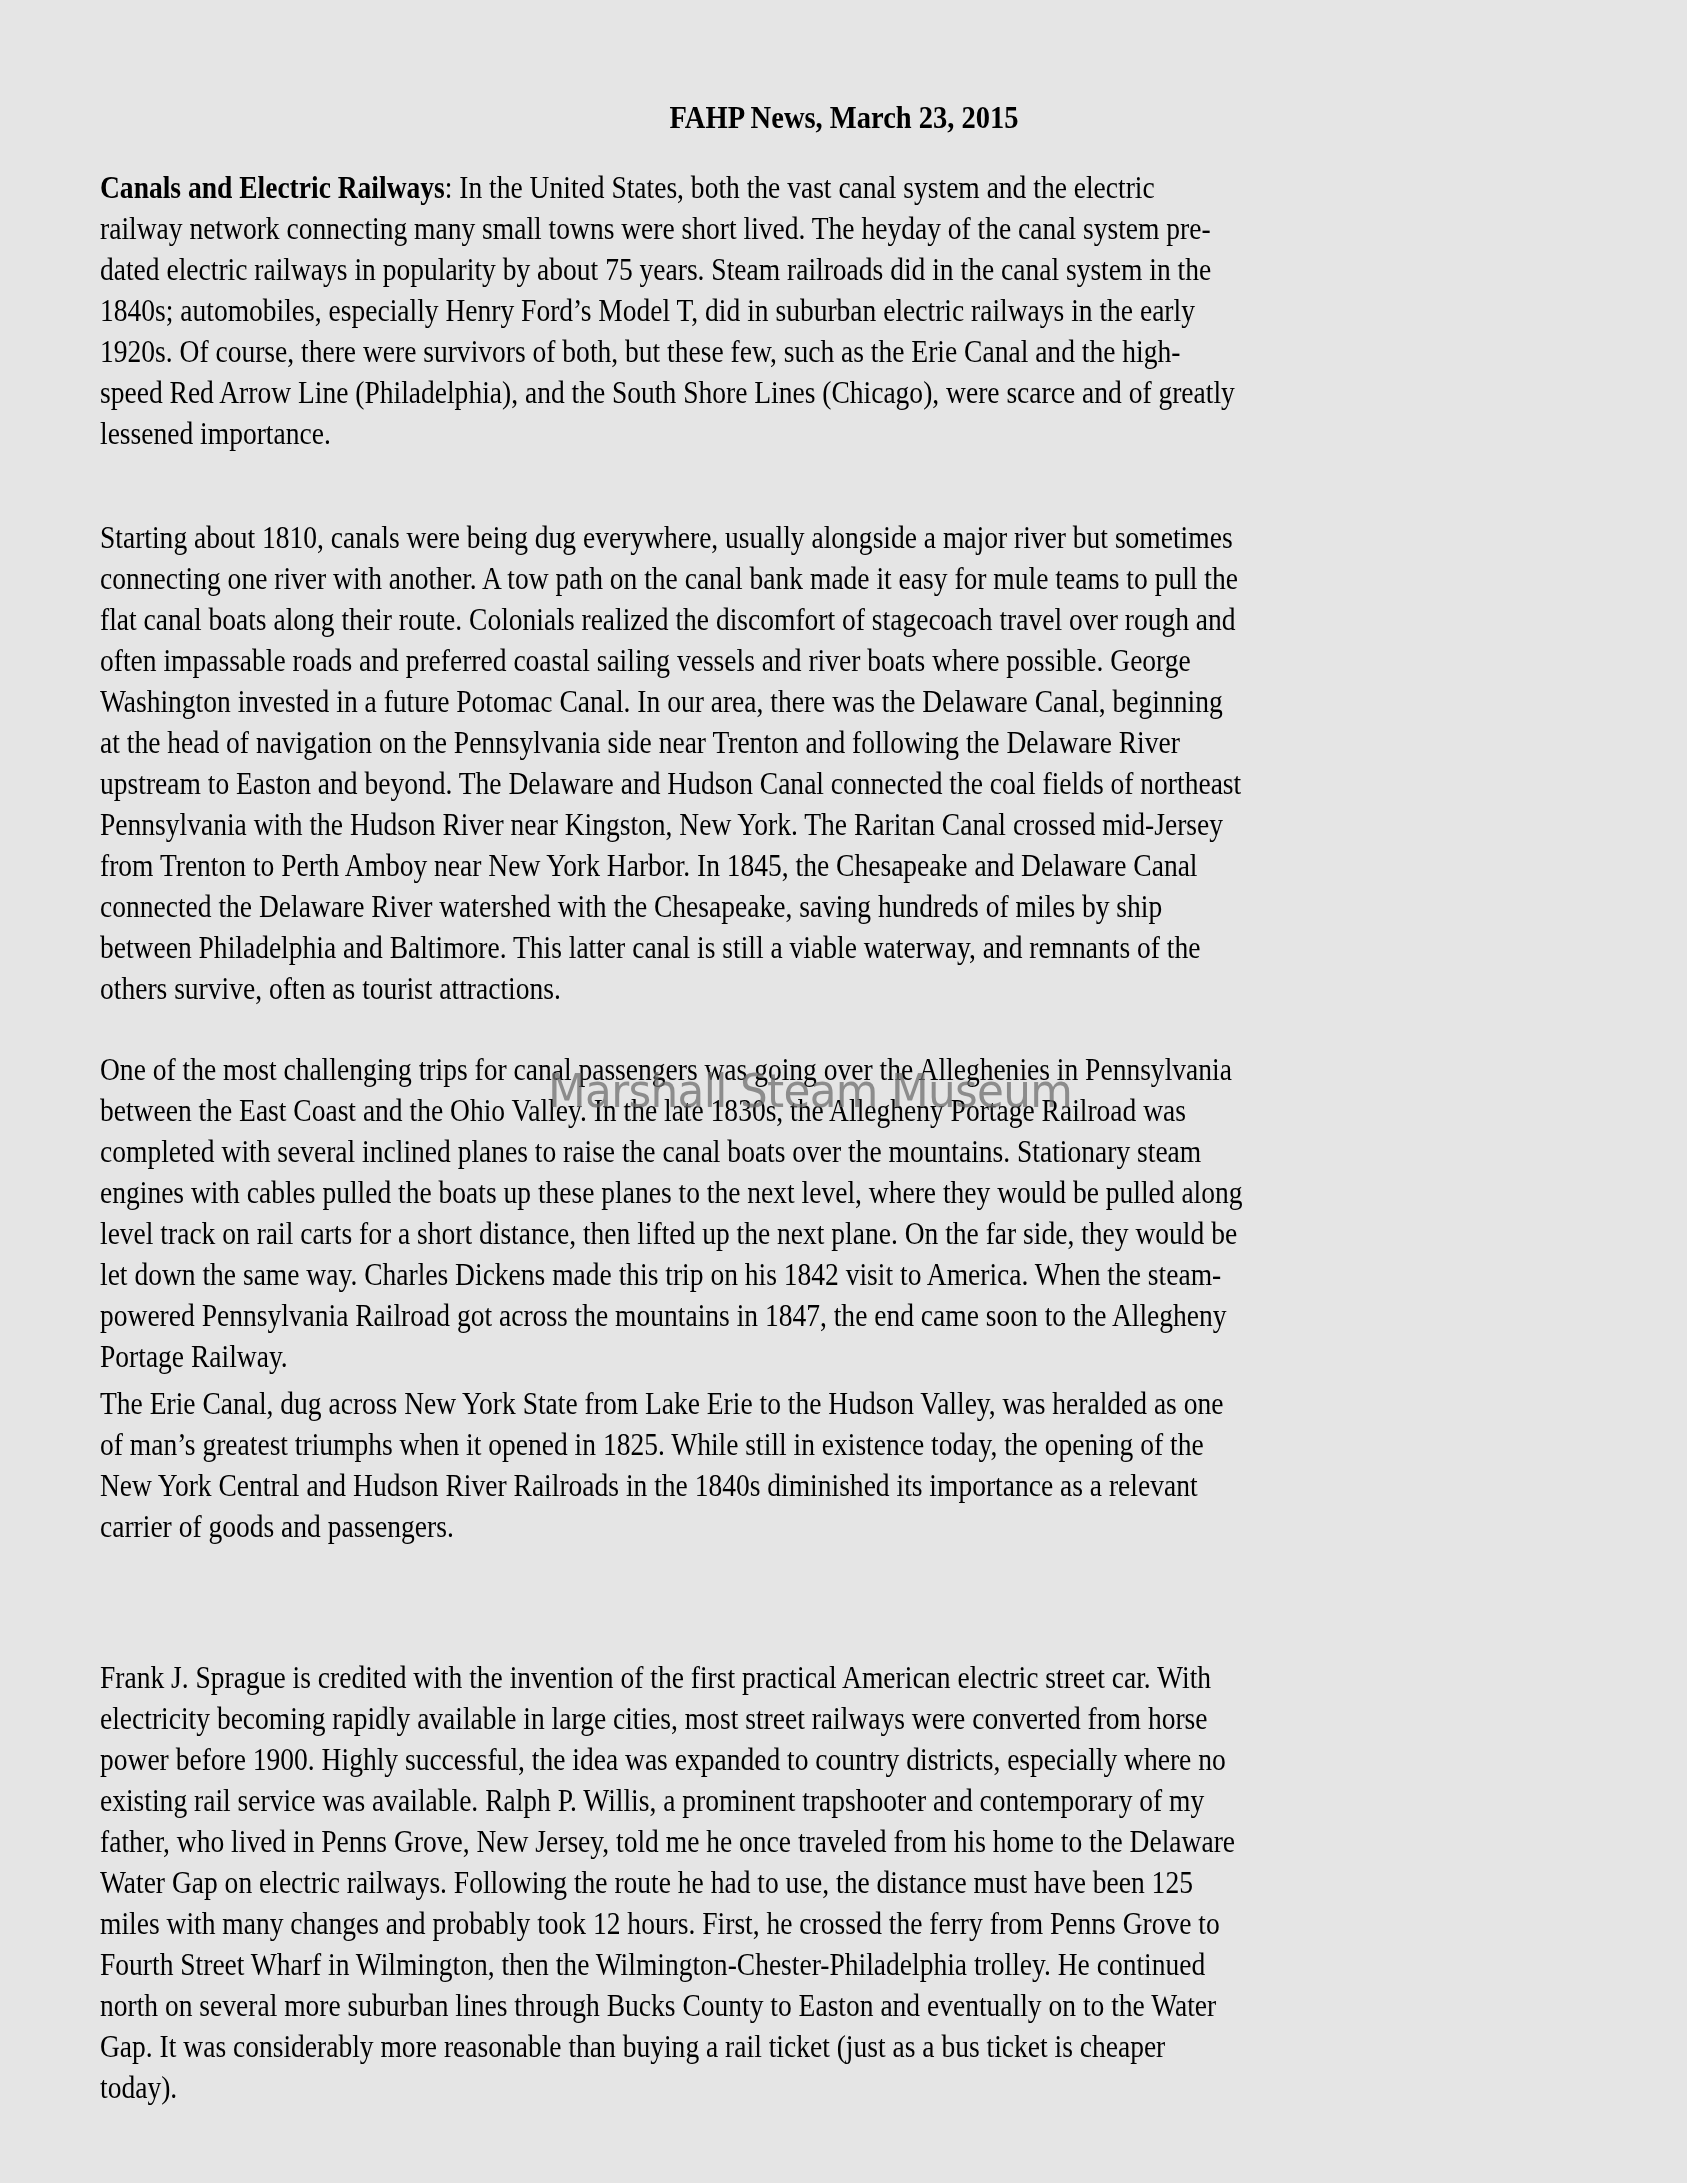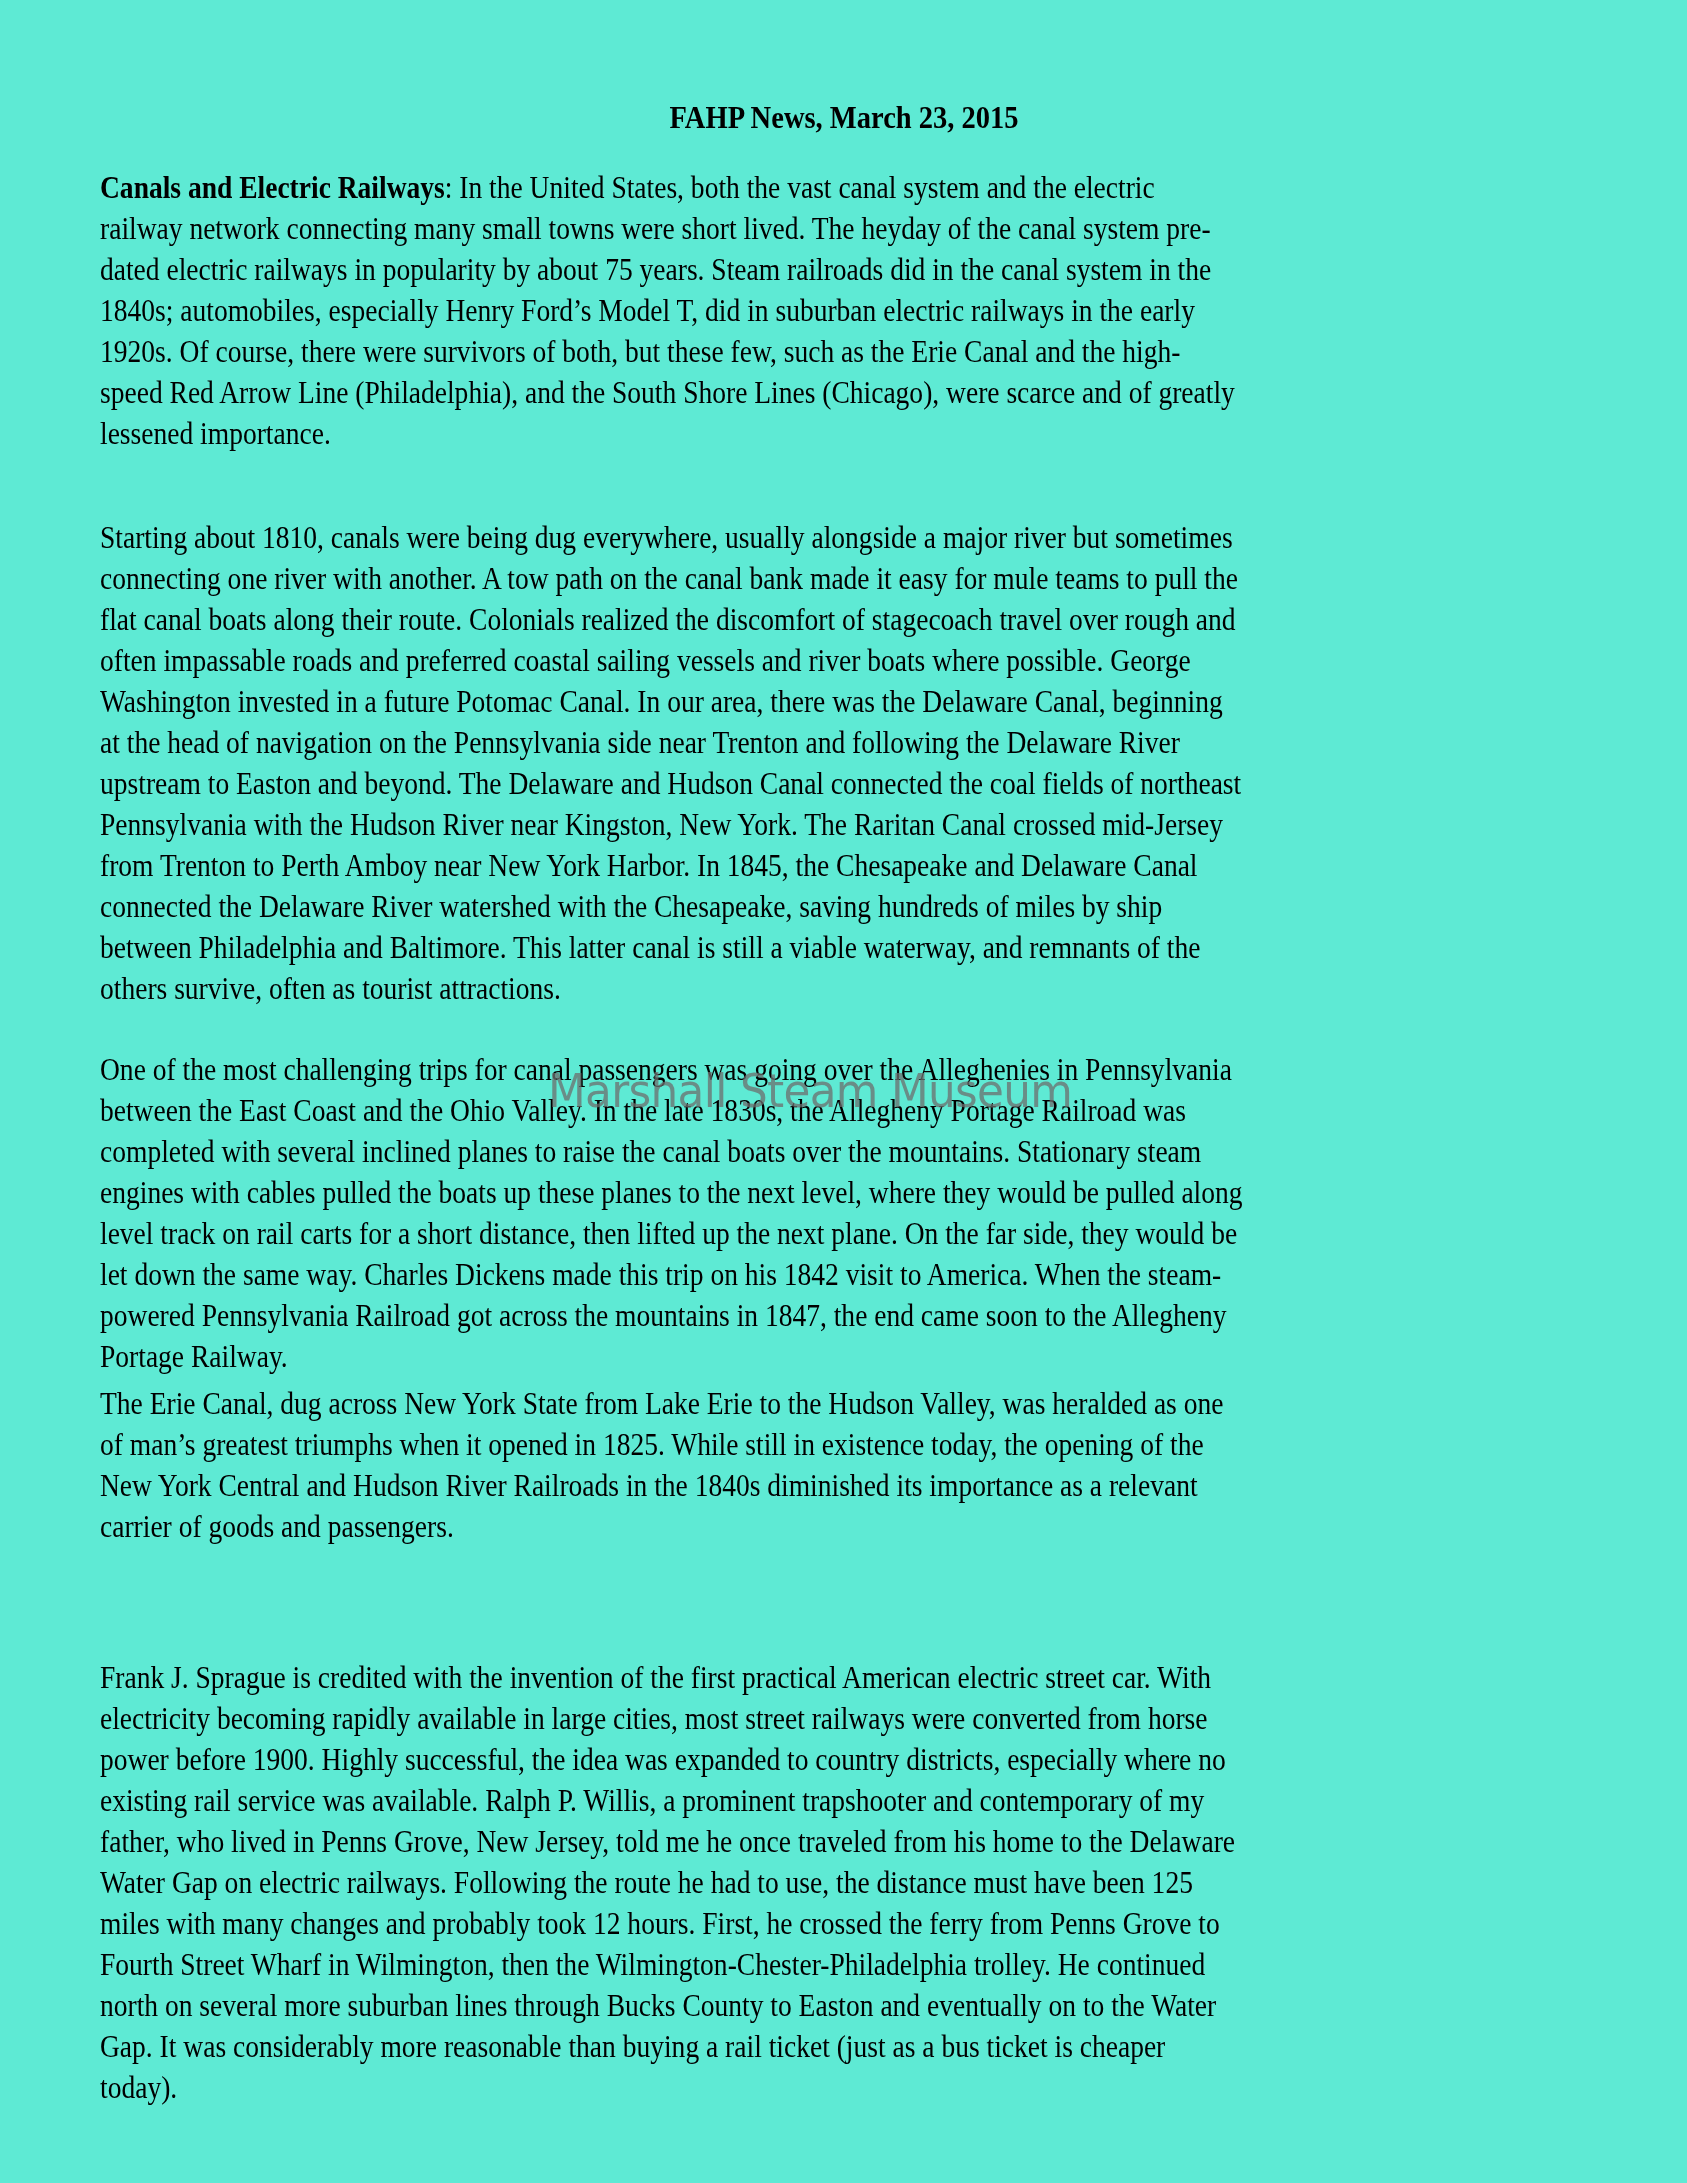--- a/index.html
+++ b/index.html
@@ -1,19 +1,19 @@
 <!DOCTYPE html>
 <html style="font-size:11.2px"><head>
   <meta charset="utf-8">
   <style>
     html, body { margin: 0; padding: 0; background: #ffffff; }
     body { width: 1687px; height: 2183px; position: relative; overflow: hidden; }
     .page {
       position: absolute; left: 0; top: 0; width: 1687px; height: 2183px;
-      background: #5eead4; color: #000000;
+      background: #e5e5e5; color: #000000;
       font-family: "Liberation Serif", "DejaVu Serif", serif;
     }
     .title {
       position: absolute; left: 0; width: 1687px; top: 98px;
       text-align: center; font-weight: bold; font-size: 31px; line-height: 39px;
       transform: scaleX(0.92); transform-origin: 851px 0;
     }
     .para { position: absolute; left: 100px; width: 1518px; }
     .line {
       display: block; white-space: nowrap;

